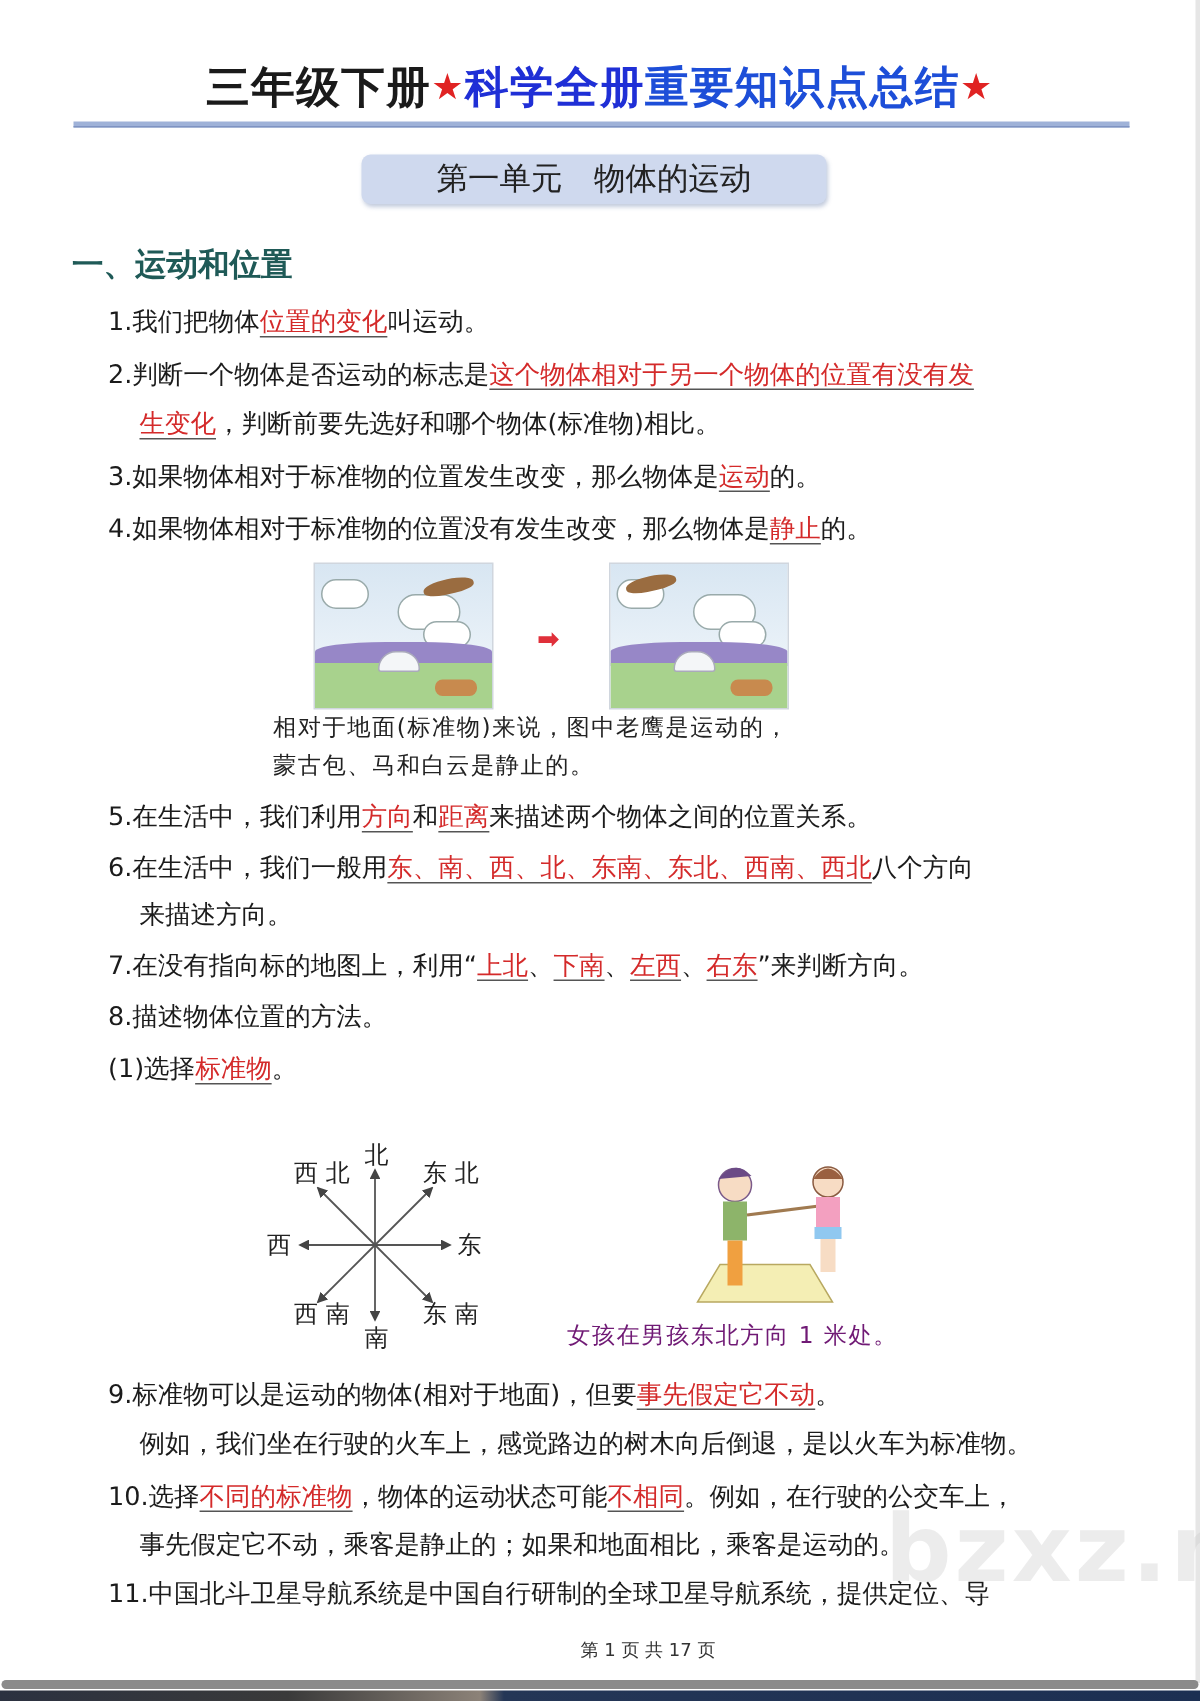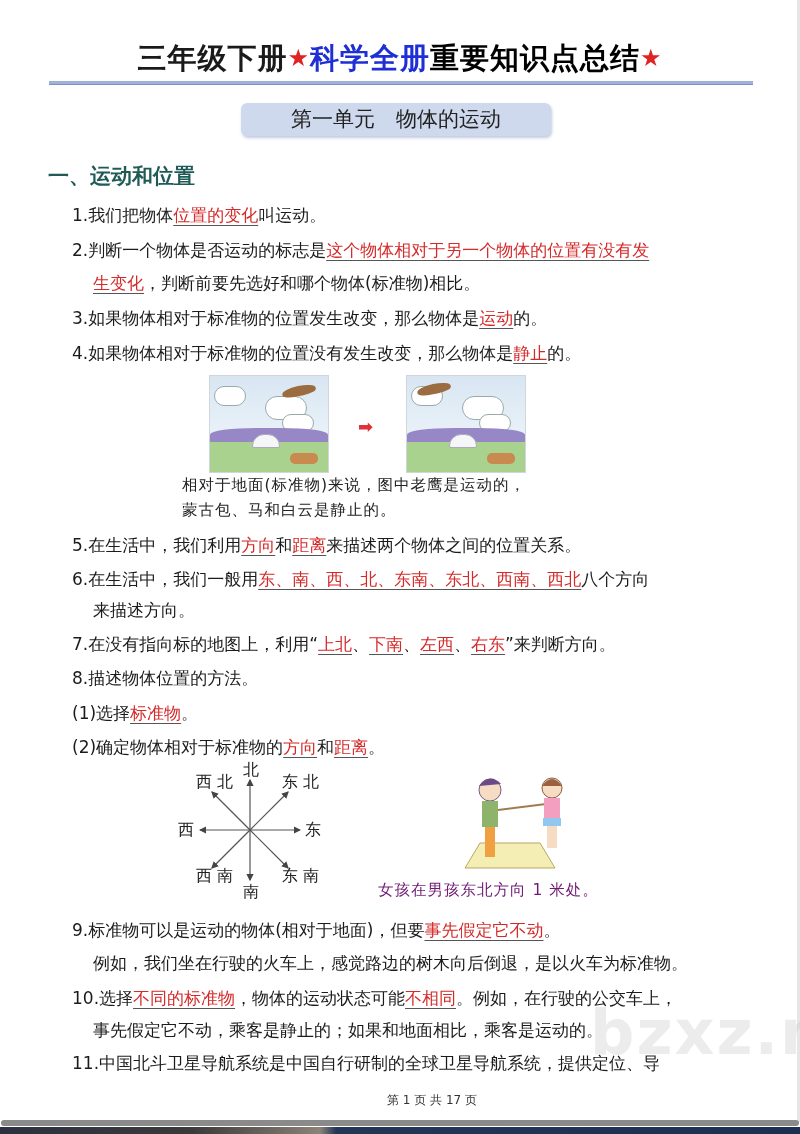--- a/index.html
+++ b/index.html
@@ -11,21 +11,21 @@
   }
   .page { position: absolute; left: 0; top: 0; width: 800px; height: 1122px; background: #fff; }
   .right-edge { position: absolute; right: 0; top: 0; width: 3px; height: 1122px; background: #e6e6e6; }
 
   .title {
     position: absolute; top: 38px; left: 0; width: 800px; text-align: center;
     font-size: 29px; font-weight: bold; letter-spacing: 1px; line-height: 40px;
   }
   .t-black { color: #1a1a1a; }
   .t-blue { color: #1f2fd6; }
-  .t-red { color: #000000; }
+  .t-red { color: #1d4ed8; }
   .t-star { color: #e02323; font-size: 24px; vertical-align: 2px; }
   .title-rule {
     position: absolute; top: 81px; left: 49px; width: 704px; height: 3px;
     background: #9fb2d8; border-bottom: 1px solid #7f93c2;
   }
   .unit-box {
     position: absolute; top: 103px; left: 241px; width: 310px; height: 33px;
     background: #cfd9ee; border-radius: 6px;
     box-shadow: 1px 2px 3px rgba(120,140,180,0.45);
     text-align: center; line-height: 33px; font-size: 21px; color: #222;
@@ -105,21 +105,20 @@
   </div>
   <div class="caption1" style="top:499px">蒙古包、马和白云是静止的。</div>
   <div class="caption1" style="top:474px">相对于地面(标准物)来说，图中老鹰是运动的，</div>
 
   <div class="line" style="top:532px"><span>5.在生活中，我们利用</span><span class="hl">方向</span><span>和</span><span class="hl">距离</span><span>来描述两个物体之间的位置关系。</span></div>
   <div class="line" style="top:566px"><span>6.在生活中，我们一般用</span><span class="hl">东、南、西、北、东南、东北、西南、西北</span><span>八个方向</span></div>
   <div class="line indent" style="top:597px"><span>来描述方向。</span></div>
   <div class="line" style="top:631px"><span>7.在没有指向标的地图上，利用“</span><span class="hl">上北</span><span>、</span><span class="hl">下南</span><span>、</span><span class="hl">左西</span><span>、</span><span class="hl">右东</span><span>”来判断方向。</span></div>
   <div class="line" style="top:665px"><span>8.描述物体位置的方法。</span></div>
   <div class="line" style="top:700px"><span>(1)选择</span><span class="hl">标准物</span><span>。</span></div>
-  <div class="line" style="top:734px"><span>(2)确定物体相对于标准物的</span><span class="hl">方向</span><span>和</span><span class="hl">距离</span><span>。</span></div>
 
   <div class="compass">
     <svg width="160" height="145" style="position:absolute;left:0;top:0">
       <defs>
           <marker id="ah" markerWidth="6" markerHeight="6" refX="5" refY="3" orient="auto">
             <path d="M0,0 L6,3 L0,6 z" fill="#444"></path>
           </marker>
         </defs>
       <g stroke="#555" stroke-width="1.2" marker-end="url(#ah)">
         <line x1="80" y1="70" x2="80" y2="20"></line>

